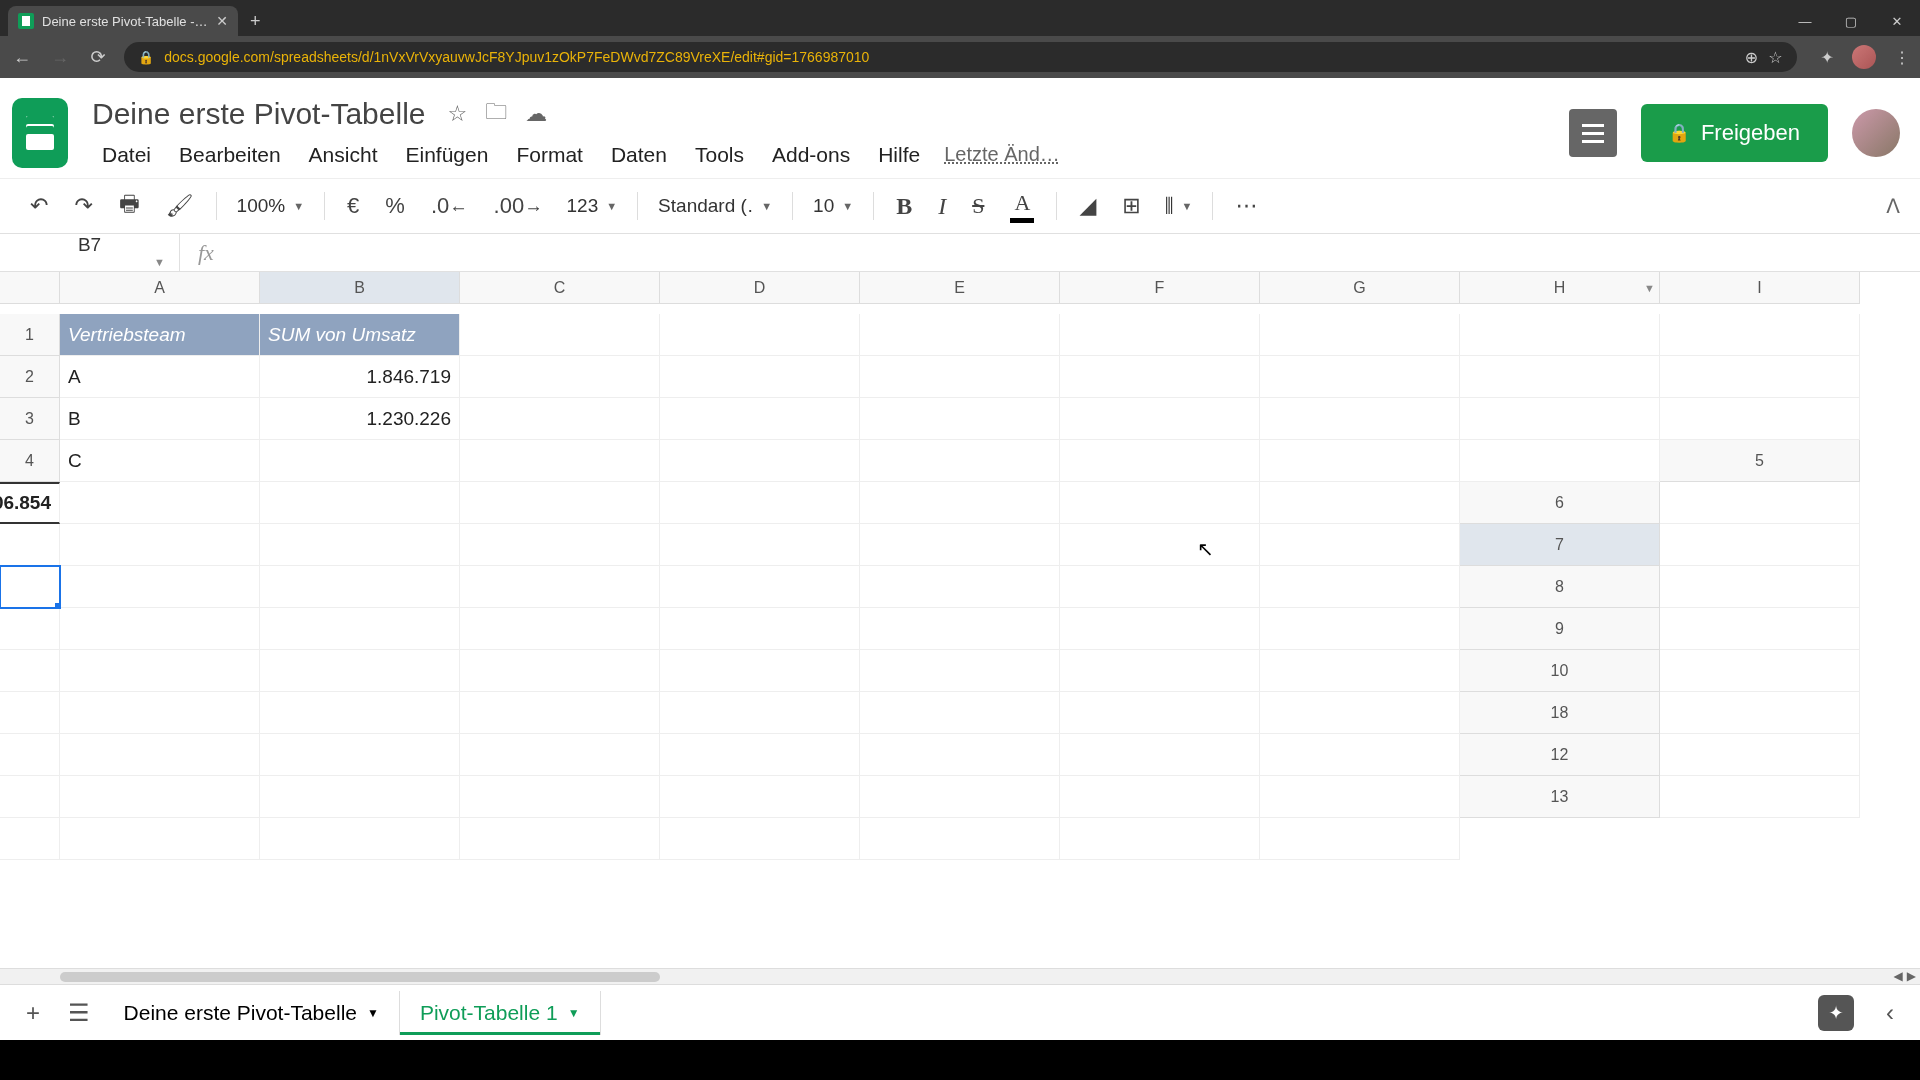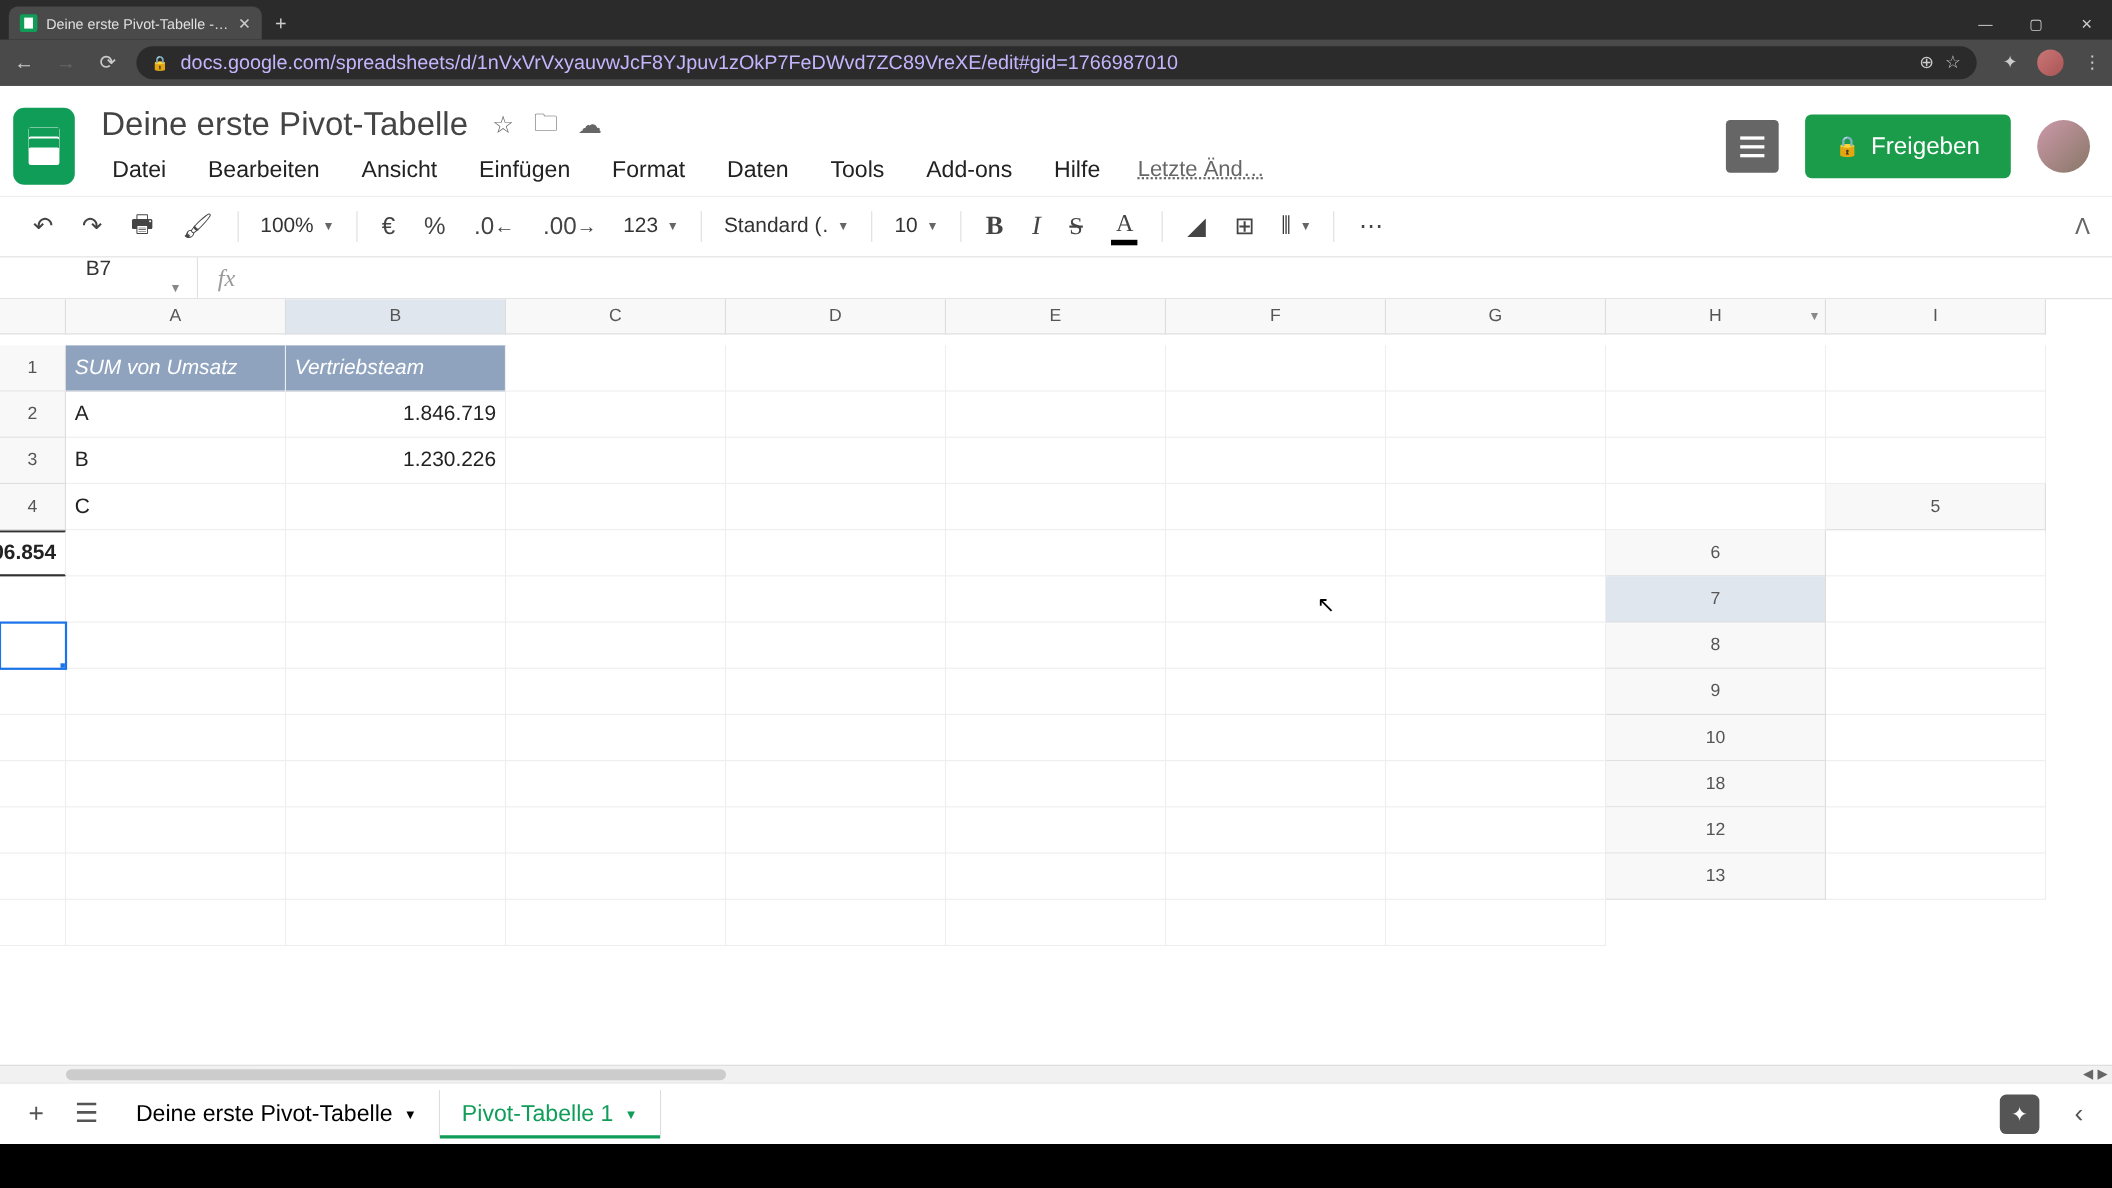--- a/index.html
+++ b/index.html
@@ -15,36 +15,36 @@
   .tab-close { font-size: 14px; cursor: pointer; color: #ccc; }
   .new-tab { color: #ccc; font-size: 18px; padding: 0 12px; cursor: pointer; margin-bottom: 4px; }
   .window-controls { margin-left: auto; display: flex; height: 30px; }
   .win-ctrl { width: 46px; color: #ccc; display: flex; align-items: center; justify-content: center; font-size: 13px; cursor: pointer; }
   
   .addr-bar { background: #4a4a4a; height: 42px; display: flex; align-items: center; padding: 0 10px; gap: 14px; }
   .nav-btn { color: #ccc; font-size: 18px; cursor: pointer; width: 24px; text-align: center; }
   .nav-btn.disabled { color: #666; }
   .url-box { flex: 1; background: #2b2b2b; height: 30px; border-radius: 15px; display: flex; align-items: center; padding: 0 14px; gap: 10px; }
   .lock-icon { color: #aaa; font-size: 13px; }
-  .url-text { color: #c4b5fd; font-size: 18px; flex: 1; }
+  .url-text { color: #eab308; font-size: 14px; flex: 1; }
   .addr-icons { display: flex; gap: 18px; align-items: center; margin-left: 10px; }
   .addr-icon { color: #ccc; font-size: 16px; cursor: pointer; }
   .avatar-small { width: 24px; height: 24px; border-radius: 50%; background: linear-gradient(135deg,#c77,#a55); }
   
   
   .app { height: calc(1080px - 78px - 40px); background: #fff; display: flex; flex-direction: column; }
   
   .doc-header { display: flex; align-items: center; padding: 10px 20px 0 12px; height: 100px; }
   .sheets-logo { width: 56px; height: 70px; background: #0f9d58; border-radius: 10px; display: flex; align-items: center; justify-content: center; margin-right: 20px; }
   .sheets-logo::after { content: ''; width: 28px; height: 34px; background: white; border-radius: 2px; box-shadow: inset 0 8px 0 #0f9d58, inset 0 10px 0 white, inset 0 18px 0 #0f9d58, inset 0 20px 0 white; }
   .doc-meta { flex: 1; }
   .title-row { display: flex; align-items: center; gap: 18px; }
   .doc-title { font-size: 30px; color: #444; padding: 2px 4px; }
   .title-icon { color: #666; font-size: 22px; cursor: pointer; }
-  .menu-row { display: flex; gap: 10px; margin-top: 6px; }
+  .menu-row { display: flex; gap: 0; margin-top: 6px; }
   .menu-item { font-size: 21px; color: #222; padding: 4px 14px; cursor: pointer; }
   .last-edit { color: #666; font-size: 20px; text-decoration: underline dotted; cursor: pointer; padding: 4px 10px; max-width: 150px; white-space: nowrap; overflow: hidden; text-overflow: ellipsis; }
   .header-right { display: flex; align-items: center; gap: 24px; }
   .comments-btn { width: 48px; height: 48px; background: #666; border-radius: 4px; display: flex; align-items: center; justify-content: center; cursor: pointer; }
   .comments-btn::after { content: ''; width: 22px; height: 3px; background: white; box-shadow: 0 -8px 0 white, 0 8px 0 white; }
   .share-btn { background: #1a9c4a; color: white; font-size: 22px; font-weight: 500; padding: 16px 28px; border-radius: 6px; display: flex; align-items: center; gap: 10px; cursor: pointer; }
   .lock-share { font-size: 18px; }
   .avatar-large { width: 48px; height: 48px; border-radius: 50%; background: linear-gradient(135deg,#c9a,#876); overflow: hidden; }
   
   
@@ -236,22 +236,22 @@
       <span class="name-box-dd">▼</span>
     </div>
     <span class="fx-symbol">fx</span>
     <input class="fx-input" value="" style="">
   </div>
 
   <div class="grid-area">
     <div class="grid" id="grid">
         <div class="grid-header-row"><div class="corner"></div><div class="col-header">A</div><div class="col-header active">B</div><div class="col-header">C</div><div class="col-header">D</div><div class="col-header">E</div><div class="col-header">F</div><div class="col-header">G</div><div class="col-header" style="position: relative;">H<span class="col-dd">▼</span></div><div class="col-header">I</div></div>
         <div class="row-header">1</div>
+        <div class="cell pivot-head">Vertriebsteam</div>
         <div class="cell pivot-head">SUM von Umsatz</div>
-        <div class="cell pivot-head">Vertriebsteam</div>
         <div class="cell"></div>
         <div class="cell"></div>
         <div class="cell"></div>
         <div class="cell"></div>
         <div class="cell"></div>
         <div class="cell"></div>
         <div class="cell"></div>
         <div class="row-header">2</div>
         <div class="cell">A</div>
         <div class="cell right">1.846.719</div>

